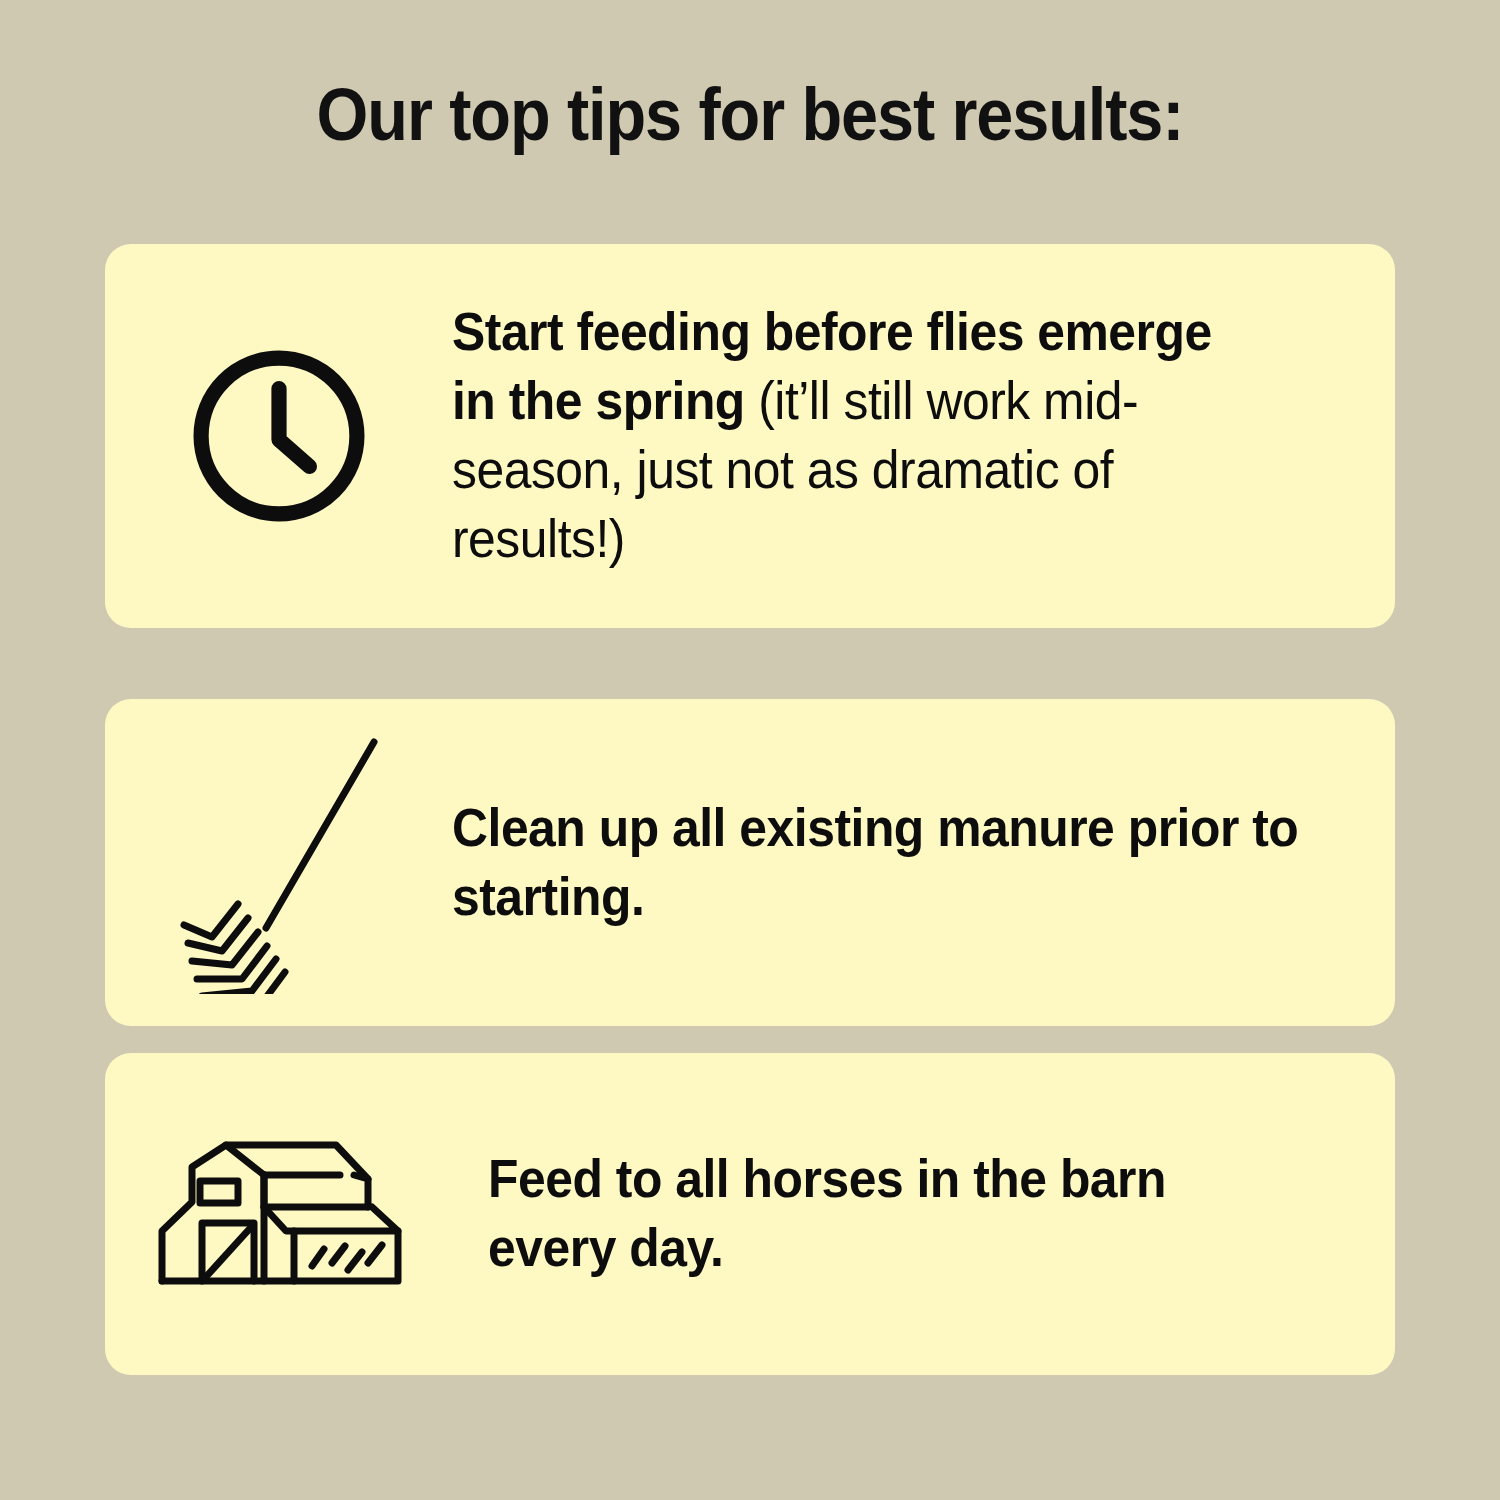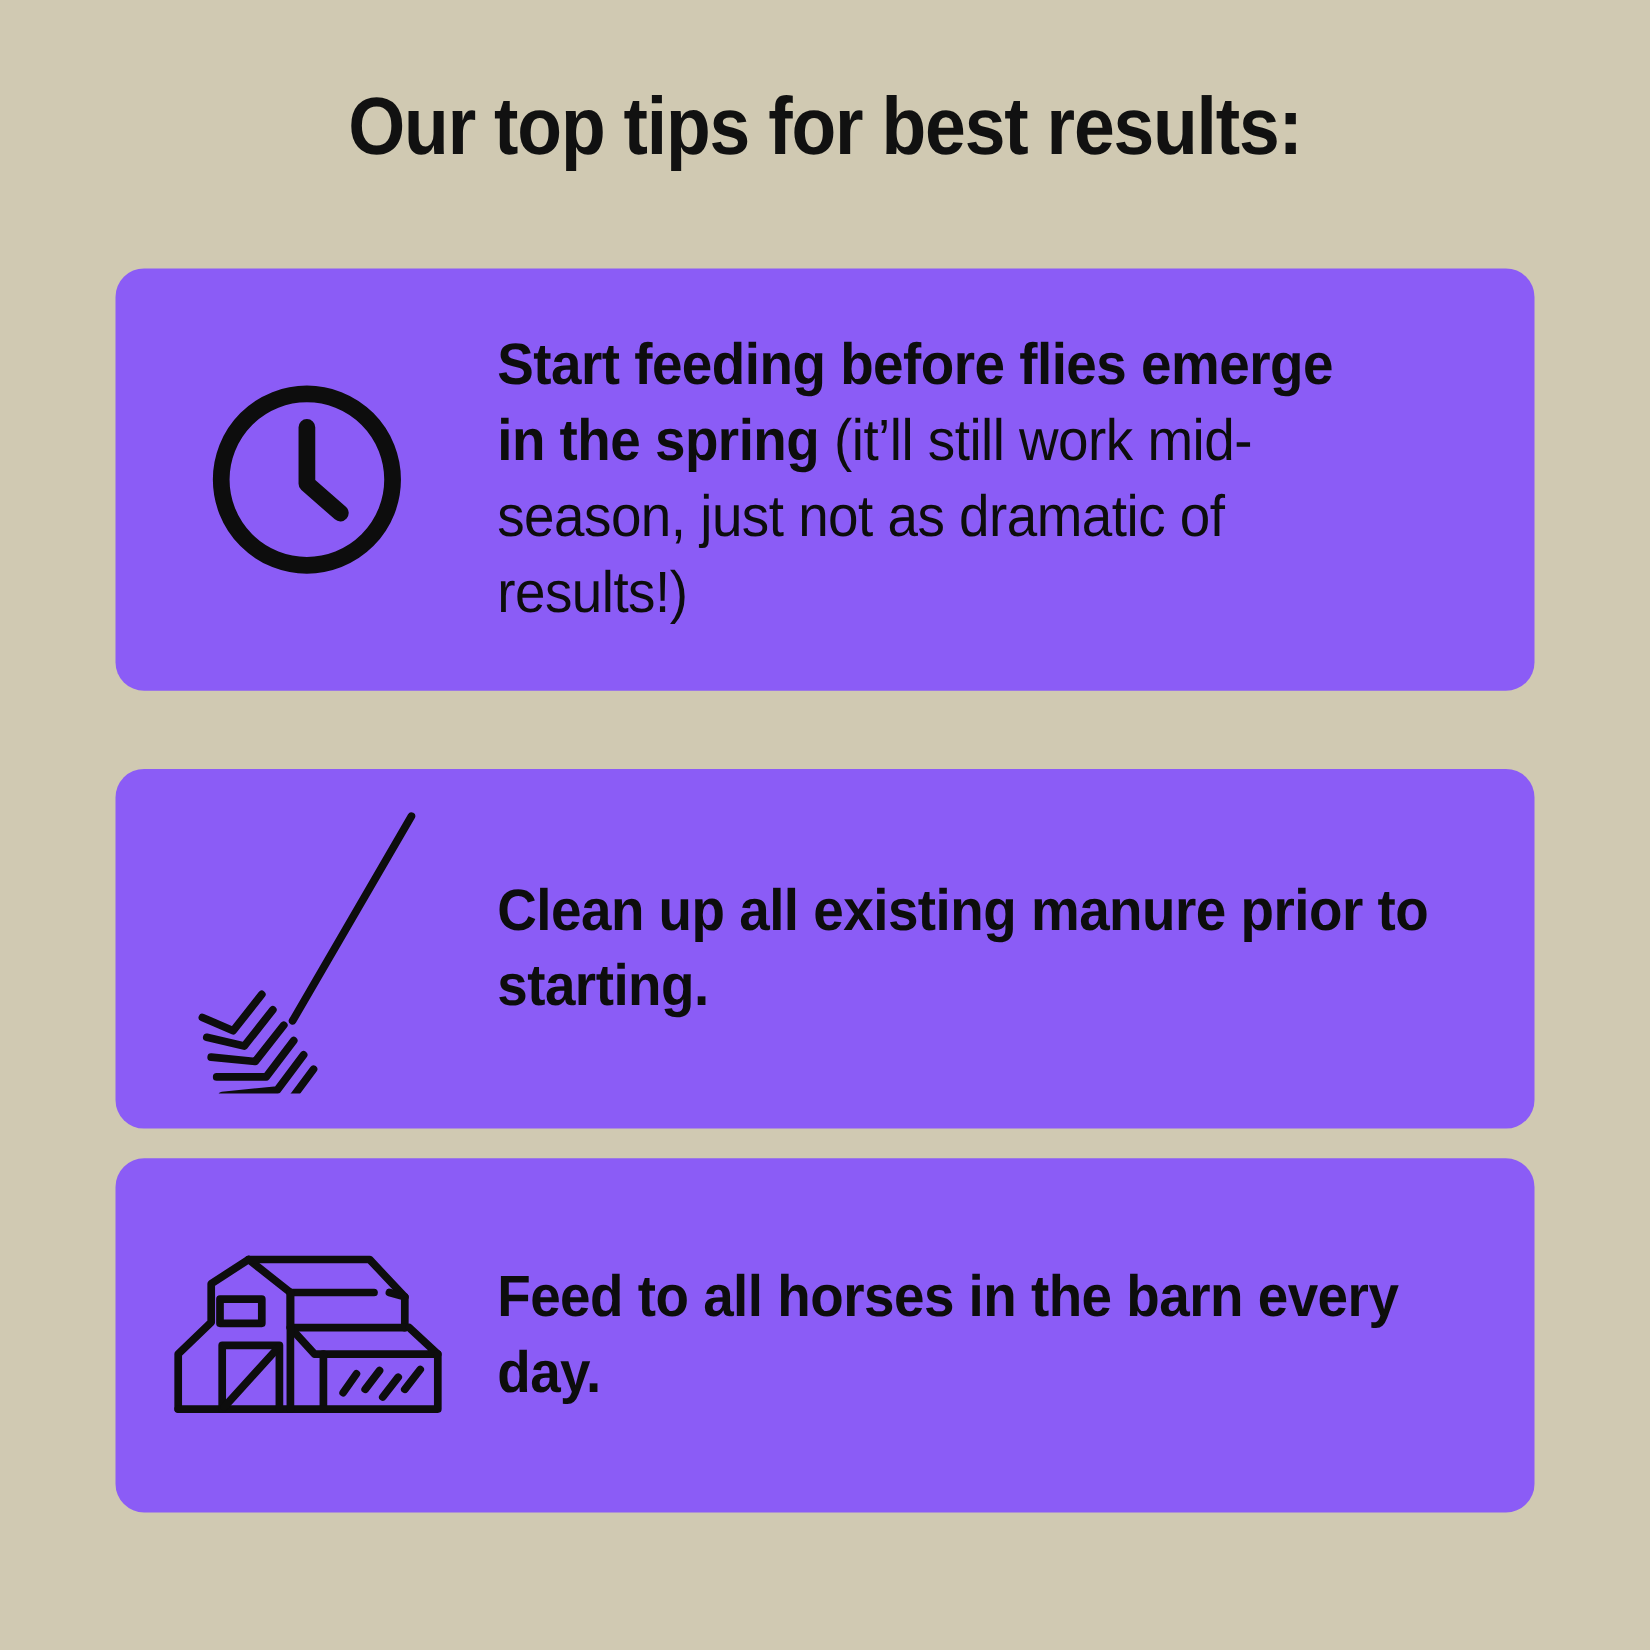--- a/index.html
+++ b/index.html
@@ -39,29 +39,29 @@
     transform: scaleX(0.90);
     transform-origin: 50% 50%;
     white-space: nowrap;
   }
 
   
   .card {
     position: absolute;
     left: 105px;
     width: 1290px;
-    background: #8b5cf6;
+    background: #fef9c3;
     border-radius: 26px;
     display: flex;
     align-items: center;
   }
 
   #card-1 { top: 244px;  height: 384px; }
   #card-2 { top: 675px;  height: 327px; margin-top: 24px; }
-  #card-3 { top: 1053px; height: 322px; }
+  #card-3 { top: 1053px; height: 322px; gap: 36px; }
 
   .card-icon {
     flex: 0 0 auto;
     width: 347px;
     display: flex;
     align-items: center;
     justify-content: center;
   }
 
   #card-1 .card-icon { height: 190px; }

